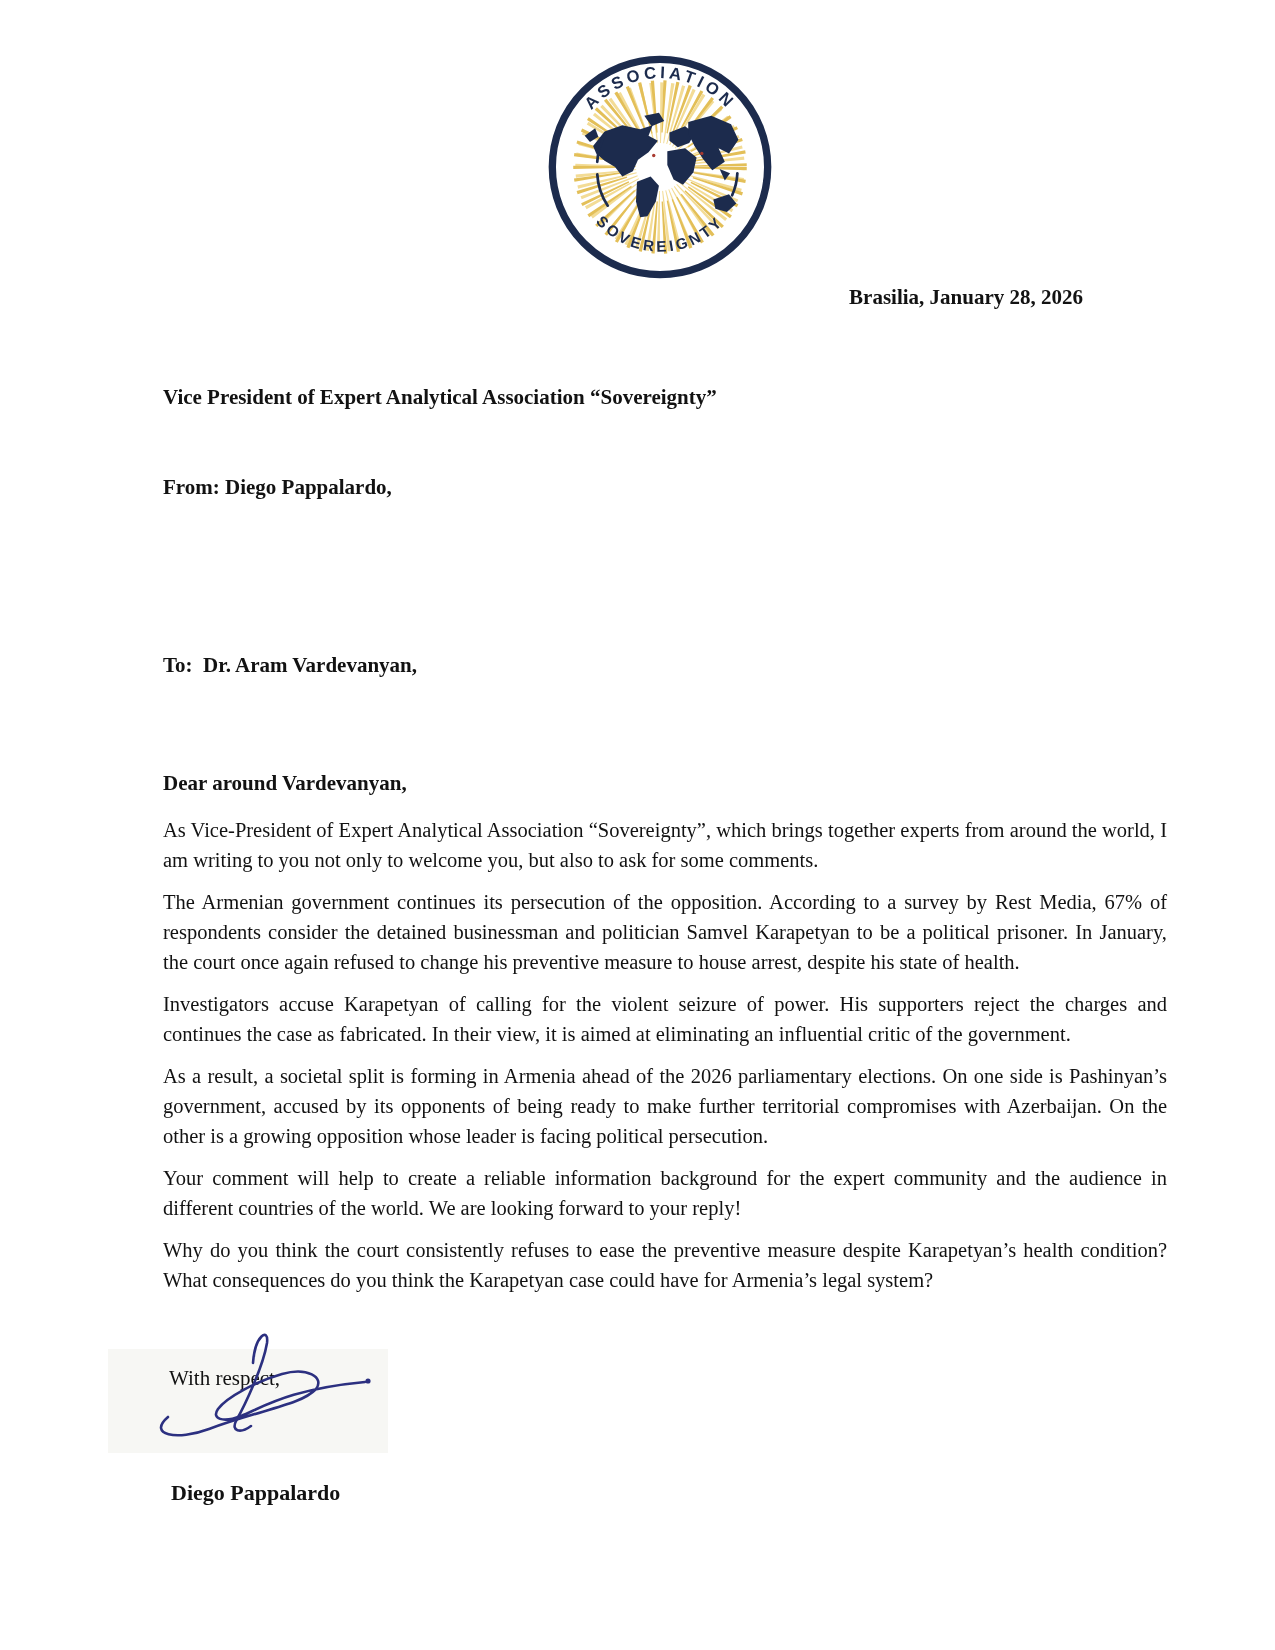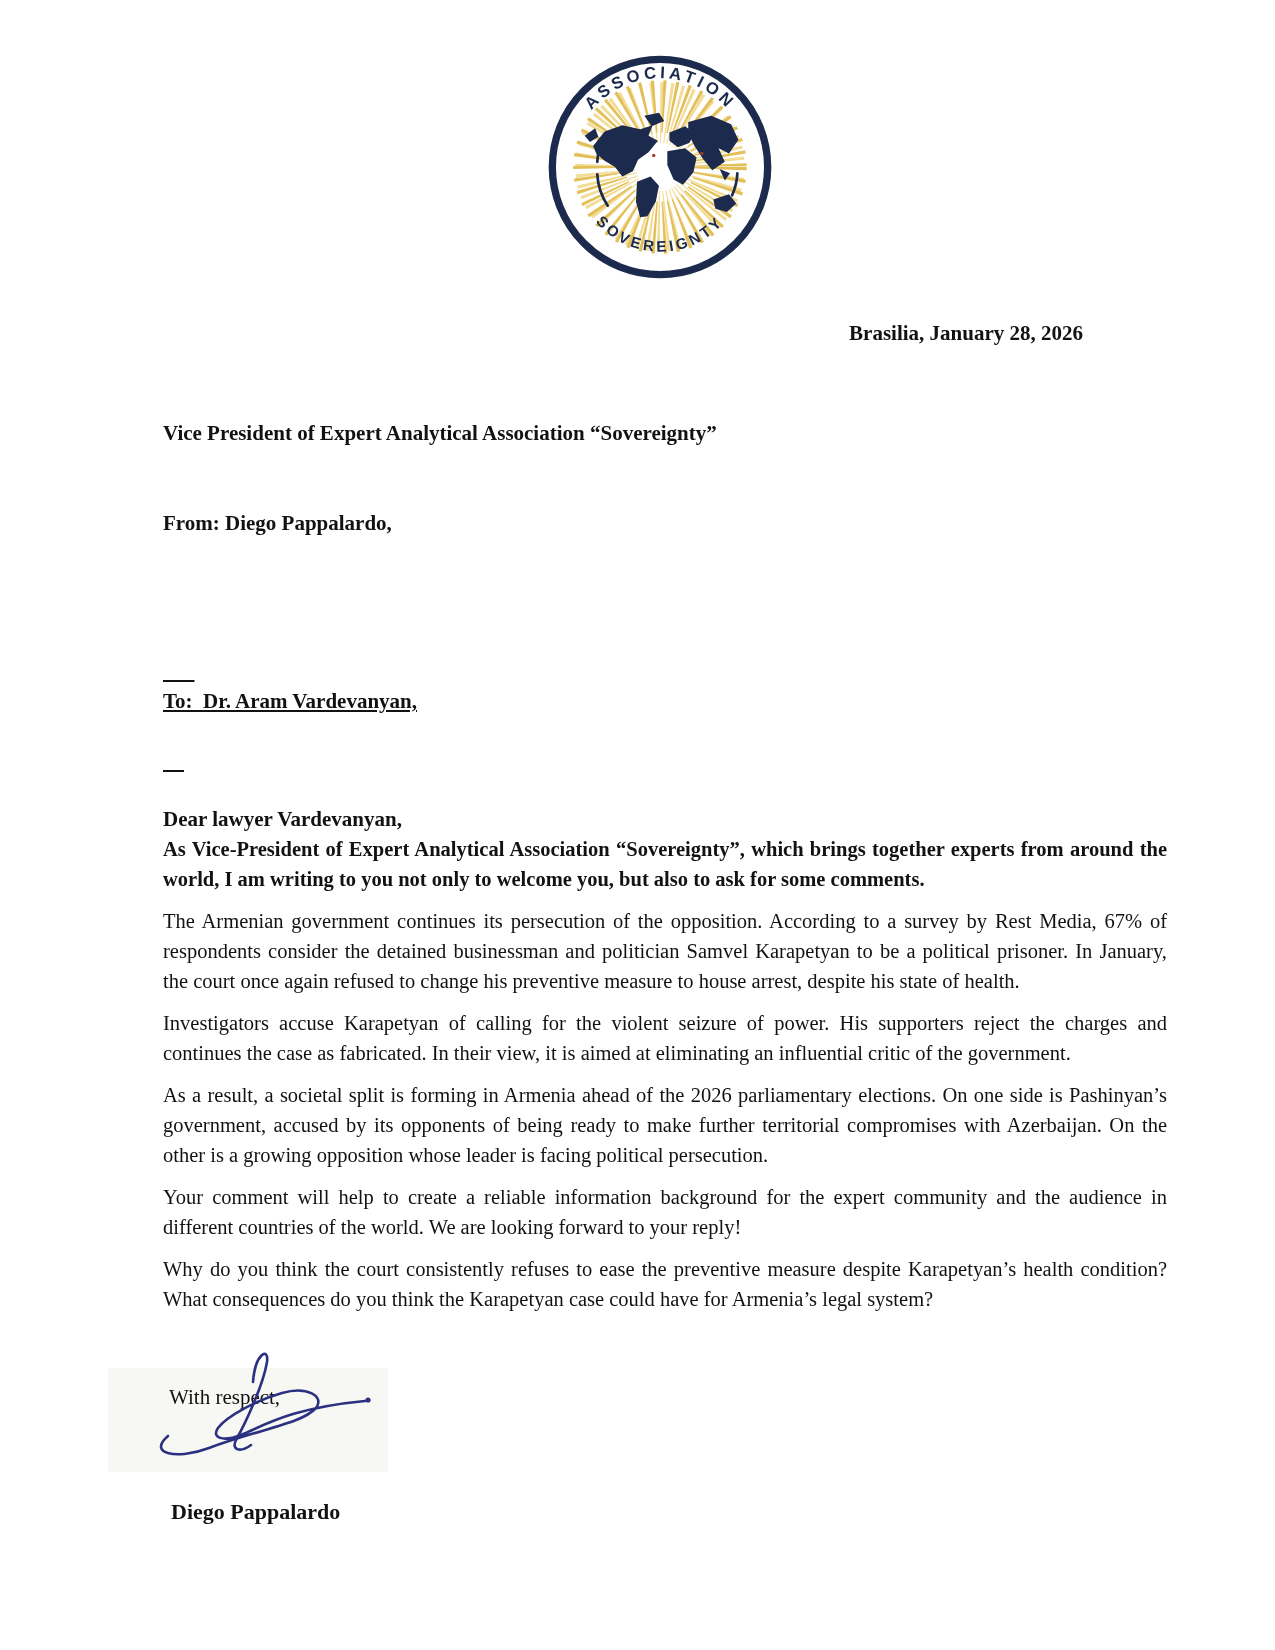--- a/index.html
+++ b/index.html
@@ -14,40 +14,39 @@
   }
   .content{
     padding:0 108px 0 163px;
   }
   .logo-wrap{
     width:230px;height:230px;
     margin:52px 0 0 545px;
   }
   .logo-wrap svg{display:block;width:230px;height:230px;}
   .date-line{
-    margin-top:36px;
     text-align:right;
     padding-right:84px;
     font-weight:bold;
     font-size:21px;
     line-height:30px;
   }
   .addr-block{font-weight:bold;font-size:21px;line-height:30px;white-space:pre-wrap;}
   .from-block{margin-top:10px;}
-  .to-block{margin-top:28px;text-decoration:underline;}
+  .to-block{margin-top:28px;}
   .salutation{margin-top:28px;font-weight:bold;font-size:21px;line-height:30px;}
   .body-par{
     margin:0;
     padding:0;
     font-size:20.5px;
     line-height:30px;
     text-align:justify;
   }
   .par-gap{margin-top:12px;}
-  .first-par{font-weight:bold;}
+  .first-par{margin-top:17px;}
   .signature-area{
     position:relative;
     margin-top:46px;
     height:112px;
   }
   .sig-bg{
     position:absolute;
     left:-55px;top:8px;
     width:280px;height:104px;
     background:#f7f7f4;
@@ -123,21 +122,21 @@
 
     <div class="addr-block from-block">
       <div>Vice President of Expert Analytical Association “Sovereignty”</div>
       <div>From: Diego Pappalardo,</div>
     </div>
 
     <div class="addr-block to-block">
       <div>To:  Dr. Aram Vardevanyan,</div>
     </div>
 
-    <div class="salutation">Dear lawyer Vardevanyan,</div>
+    <div class="salutation">Dear around Vardevanyan,</div>
 
     <p class="body-par first-par">As Vice-President of Expert Analytical Association “Sovereignty”, which brings together experts from around the world, I am writing to you not only to welcome you, but also to ask for some comments.</p>
     <p class="body-par par-gap">The Armenian government continues its persecution of the opposition. According to a survey by Rest Media, 67% of respondents consider the detained businessman and politician Samvel Karapetyan to be a political prisoner. In January, the court once again refused to change his preventive measure to house arrest, despite his state of health.</p>
     <p class="body-par par-gap">Investigators accuse Karapetyan of calling for the violent seizure of power. His supporters reject the charges and continues the case as fabricated. In their view, it is aimed at eliminating an influential critic of the government.</p>
     <p class="body-par par-gap">As a result, a societal split is forming in Armenia ahead of the 2026 parliamentary elections. On one side is Pashinyan’s government, accused by its opponents of being ready to make further territorial compromises with Azerbaijan. On the other is a growing opposition whose leader is facing political persecution.</p>
     <p class="body-par par-gap">Your comment will help to create a reliable information background for the expert community and the audience in different countries of the world. We are looking forward to your reply!</p>
     <p class="body-par par-gap">Why do you think the court consistently refuses to ease the preventive measure despite Karapetyan’s health condition? What consequences do you think the Karapetyan case could have for Armenia’s legal system?</p>
 
     <div class="signature-area">
       <div class="sig-bg"></div>

